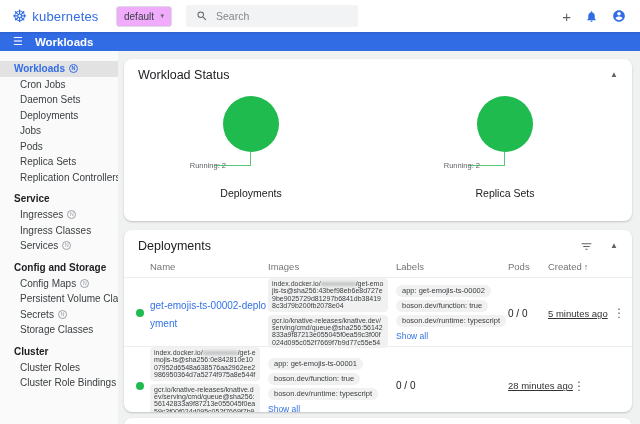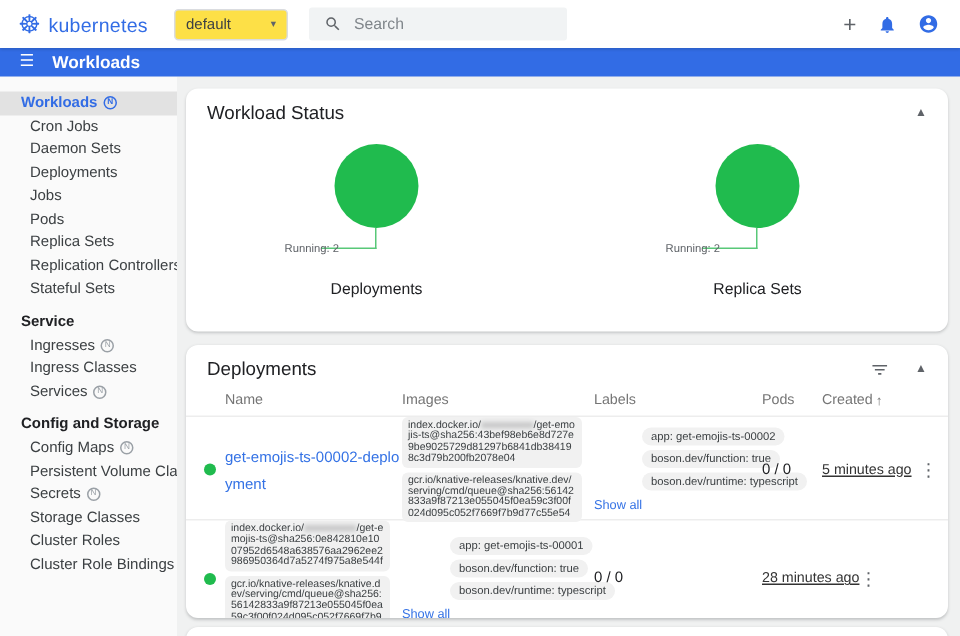--- a/index.html
+++ b/index.html
@@ -4,21 +4,21 @@
 <style>
   * { box-sizing: border-box; margin: 0; padding: 0; }
   html,body { width:640px; height:424px; overflow:hidden; }
   body { font-family:"Liberation Sans", sans-serif; background:#f0f1f1; color:#3c4043; }
 
   
   .topbar { height:32px; background:#fff; display:flex; align-items:center; position:relative; z-index:3; box-shadow:0 1px 2px rgba(0,0,0,.14); }
   .brand { display:flex; align-items:center; gap:5px; padding-left:12px; width:106px; }
   .k8s-logo { color:#326ce5; font-size:17px; line-height:1; }
   .brand-text { color:#326ce5; font-weight:normal; font-size:13px; letter-spacing:.2px; }
-  .ns-select { width:76px; height:21px; border:1px solid #dadce0; border-radius:3px; display:flex; align-items:center; justify-content:space-between; padding:0 7px; font-size:10px; color:#3c4043; margin-left:10px; background:#fde047; cursor:pointer; }
+  .ns-select { width:56px; height:21px; border:1px solid #dadce0; border-radius:3px; display:flex; align-items:center; justify-content:space-between; padding:0 7px; font-size:10px; color:#3c4043; margin-left:10px; background:#f0abfc; cursor:pointer; }
   .ns-caret { color:#5f6368; font-size:7px; }
   .searchbar { margin-left:14px; width:172px; height:22px; background:#f1f3f4; display:flex; align-items:center; gap:8px; padding:0 10px; border-radius:2px; }
   .searchbar input { border:none; background:transparent; outline:none; font-size:10.5px; color:#3c4043; width:100%; font-family:inherit; }
   .searchbar input::placeholder { color:#80868b; }
   .top-actions { margin-left:auto; display:flex; align-items:center; gap:14px; padding-right:14px; }
   .plus-btn { color:#5f6368; font-size:15px; line-height:1; cursor:pointer; }
   .icon-btn { display:flex; align-items:center; cursor:pointer; }
 
   
   .navbar { height:19px; background:#326ce5; display:flex; align-items:center; gap:12px; padding-left:13px; position:relative; z-index:2; }
@@ -59,21 +59,21 @@
   .th { font-size:9.5px; color:#757575; display:flex; align-items:center; gap:2px; }
   .sort-arrow { font-size:9px; color:#757575; }
   .trow { height:69px; border-top:1px solid #ededed; align-items:center; }
   .cell-dot { display:flex; justify-content:center; }
   .status-dot { width:8px; height:8px; border-radius:50%; }
   .name-link { color:#3472e5; font-size:10px; text-decoration:none; cursor:pointer; line-height:12px; word-break:break-all; padding-right:6px; }
   .cell-images { display:flex; flex-direction:column; gap:3px; padding-right:8px; }
   .chip { background:#f1f1f1; border-radius:4px; padding:2px 4px; font-size:7px; line-height:7.4px; color:#3c4043; word-break:break-all; }
   .blurred { filter:blur(1.6px); opacity:.75; }
   .cell-labels { display:flex; flex-direction:column; gap:3px; align-items:flex-start; }
-  .label-chip { background:#f1f1f1; border-radius:7px; padding:2px 6px; font-size:7.5px; line-height:8px; color:#3c4043; white-space:nowrap; max-width:110px; overflow:hidden;margin-left:32px; }
+  .label-chip { background:#f1f1f1; border-radius:7px; padding:2px 6px; font-size:7.5px; line-height:8px; color:#3c4043; white-space:nowrap; max-width:110px; overflow:hidden; }
   .show-all { color:#3472e5; font-size:8.5px; cursor:pointer; margin-top:1px; }
   .cell-pods { font-size:10px; color:#202124; }
   .cell-created { font-size:9.5px; color:#333; text-decoration:underline; cursor:default; white-space:nowrap; }
   .row-menu { color:#5f6368; font-size:12px; text-align:center; cursor:pointer; line-height:1; }
 
   .peek-card { margin-top:6px; height:14px; border-radius:8px 8px 0 0; }
 </style>
 </head>
 <body>
 
@@ -137,23 +137,20 @@
         </div>
         <div class="side-item">
           <span>Pods</span>
         </div>
         <div class="side-item">
           <span>Replica Sets</span>
         </div>
         <div class="side-item">
           <span>Replication Controllers</span>
         </div>
-        <div class="side-item">
-          <span>Stateful Sets</span>
-        </div>
         <div class="side-header">Service</div>
         <div class="side-item">
           <span>Ingresses</span>
           <span class="ns-badge">N</span>
         </div>
         <div class="side-item">
           <span>Ingress Classes</span>
         </div>
         <div class="side-item">
           <span>Services</span>
@@ -167,20 +164,21 @@
         <div class="side-item">
           <span>Persistent Volume Claims</span>
         </div>
         <div class="side-item">
           <span>Secrets</span>
           <span class="ns-badge">N</span>
         </div>
         <div class="side-item">
           <span>Storage Classes</span>
         </div>
+        <div class="side-header">Cluster</div>
         <div class="side-item">
           <span>Cluster Roles</span>
         </div>
         <div class="side-item">
           <span>Cluster Role Bindings</span>
         </div>
       </nav>
 
     <main class="main">
 

